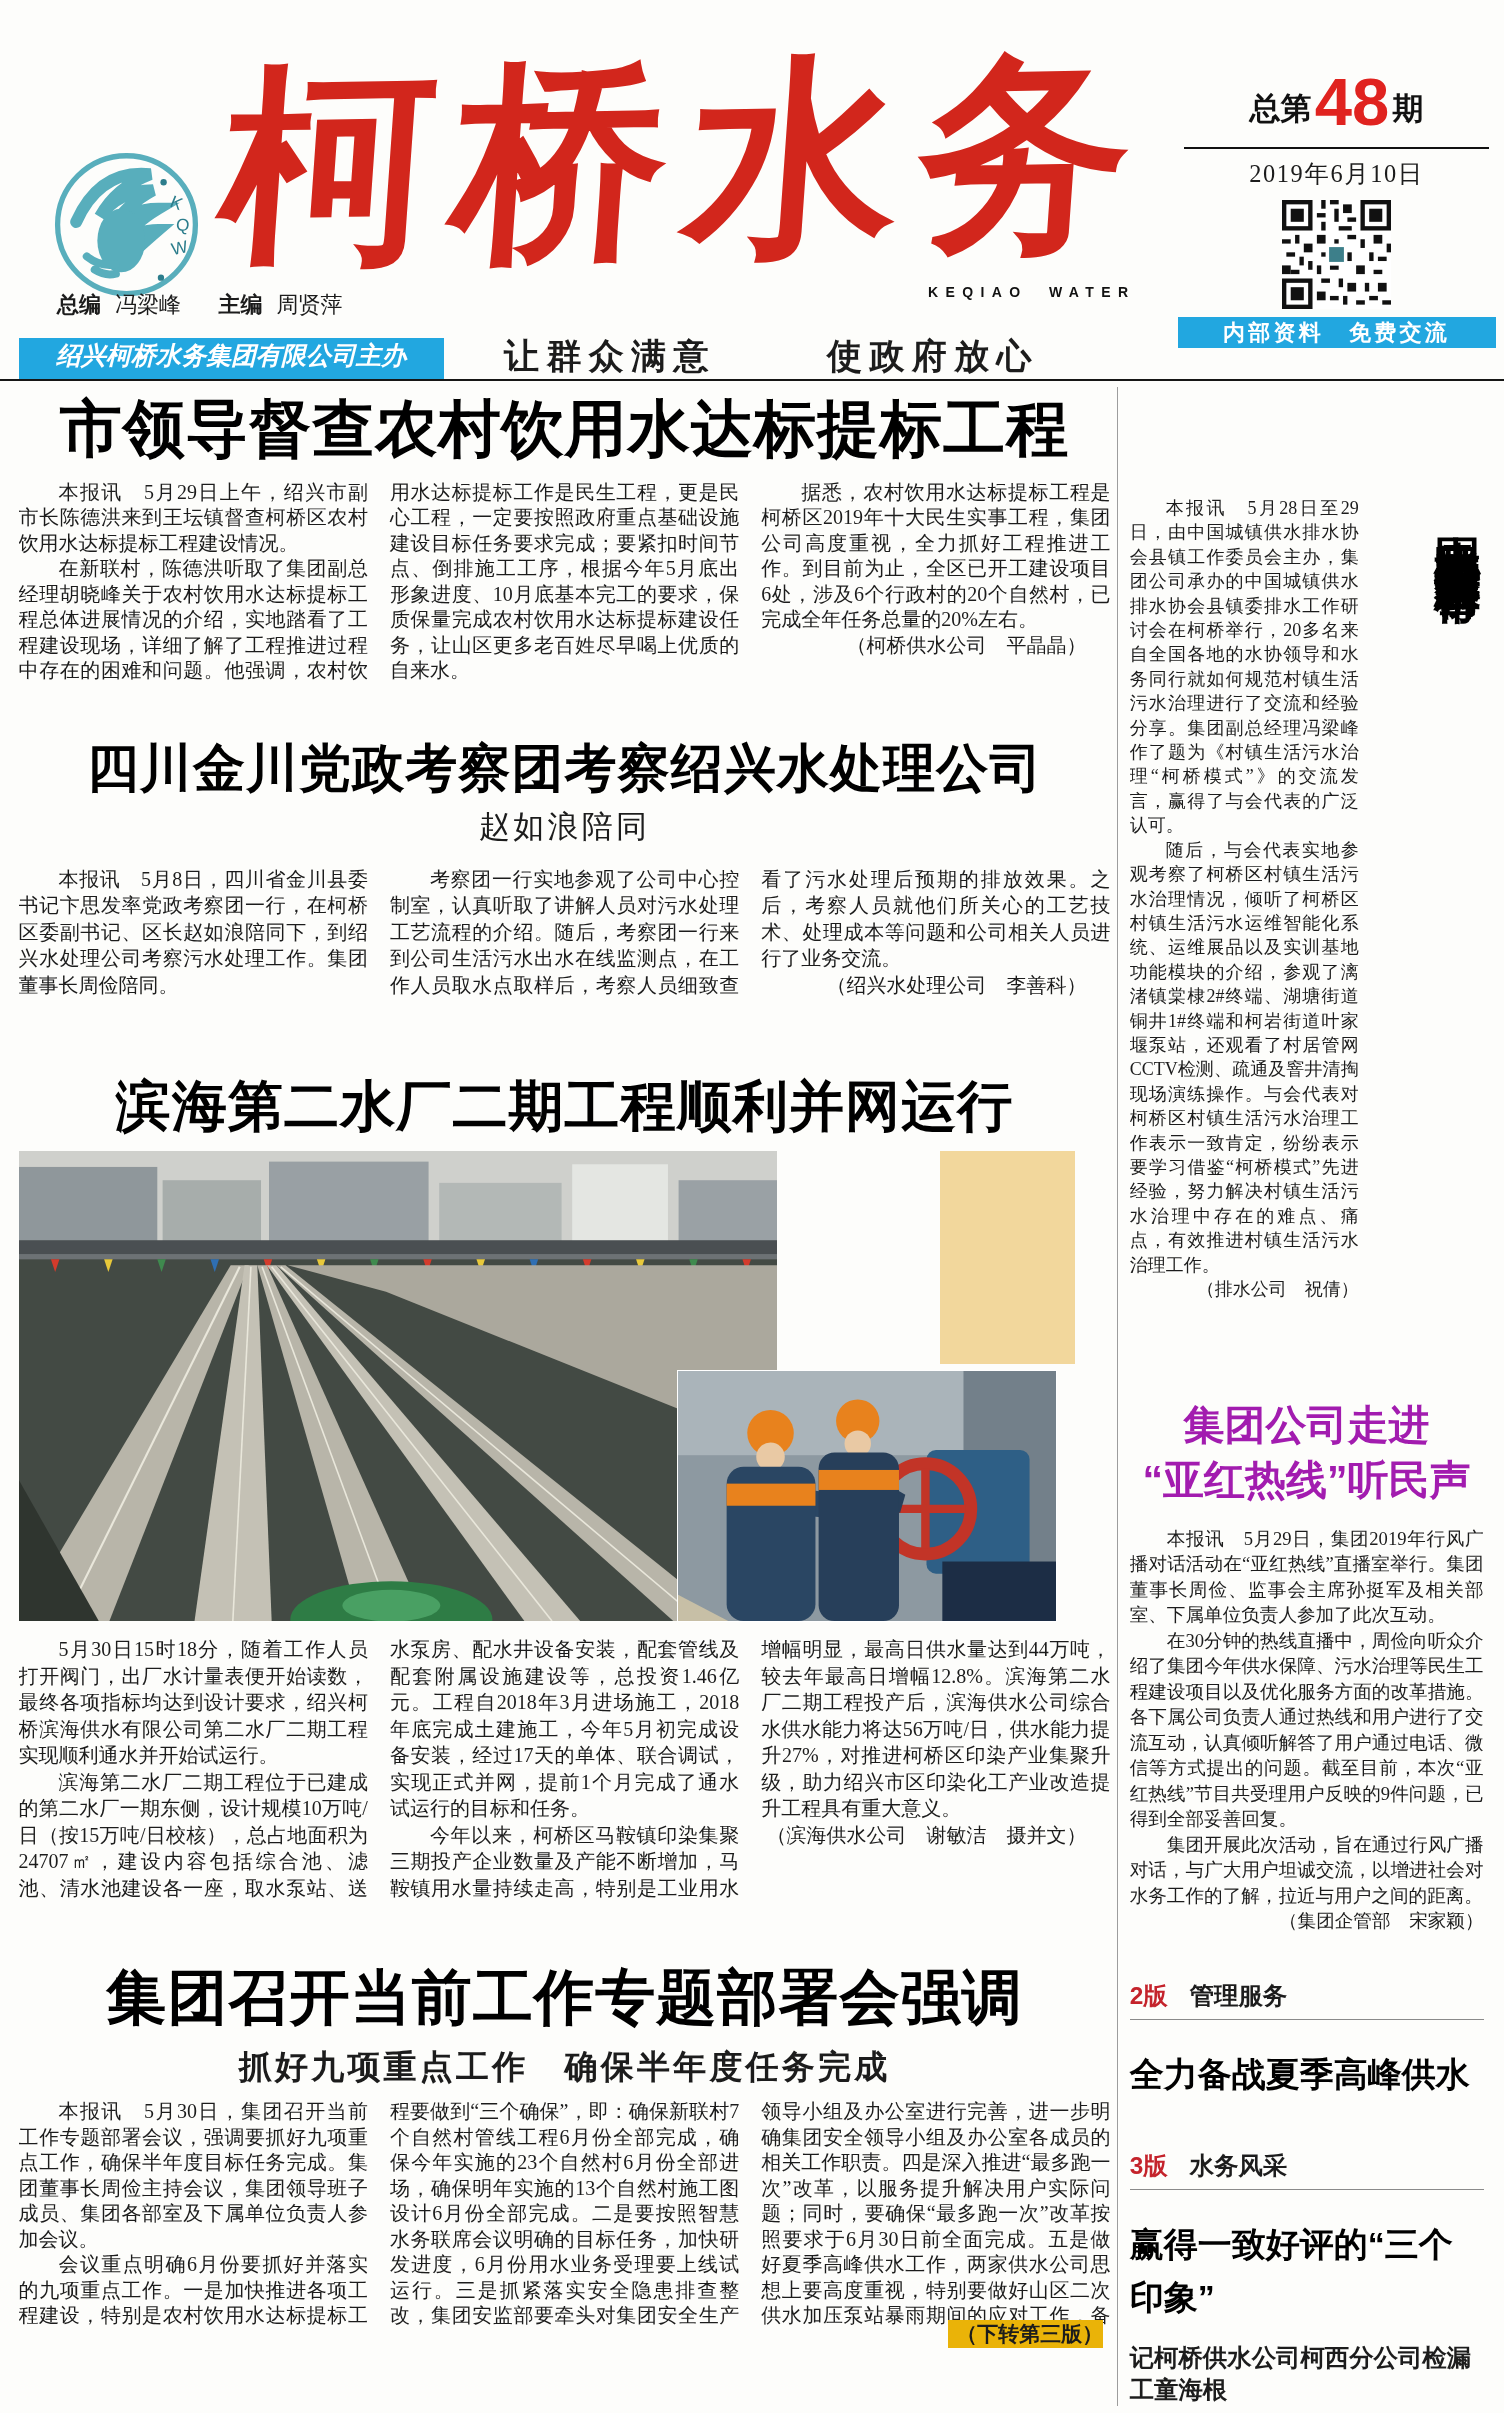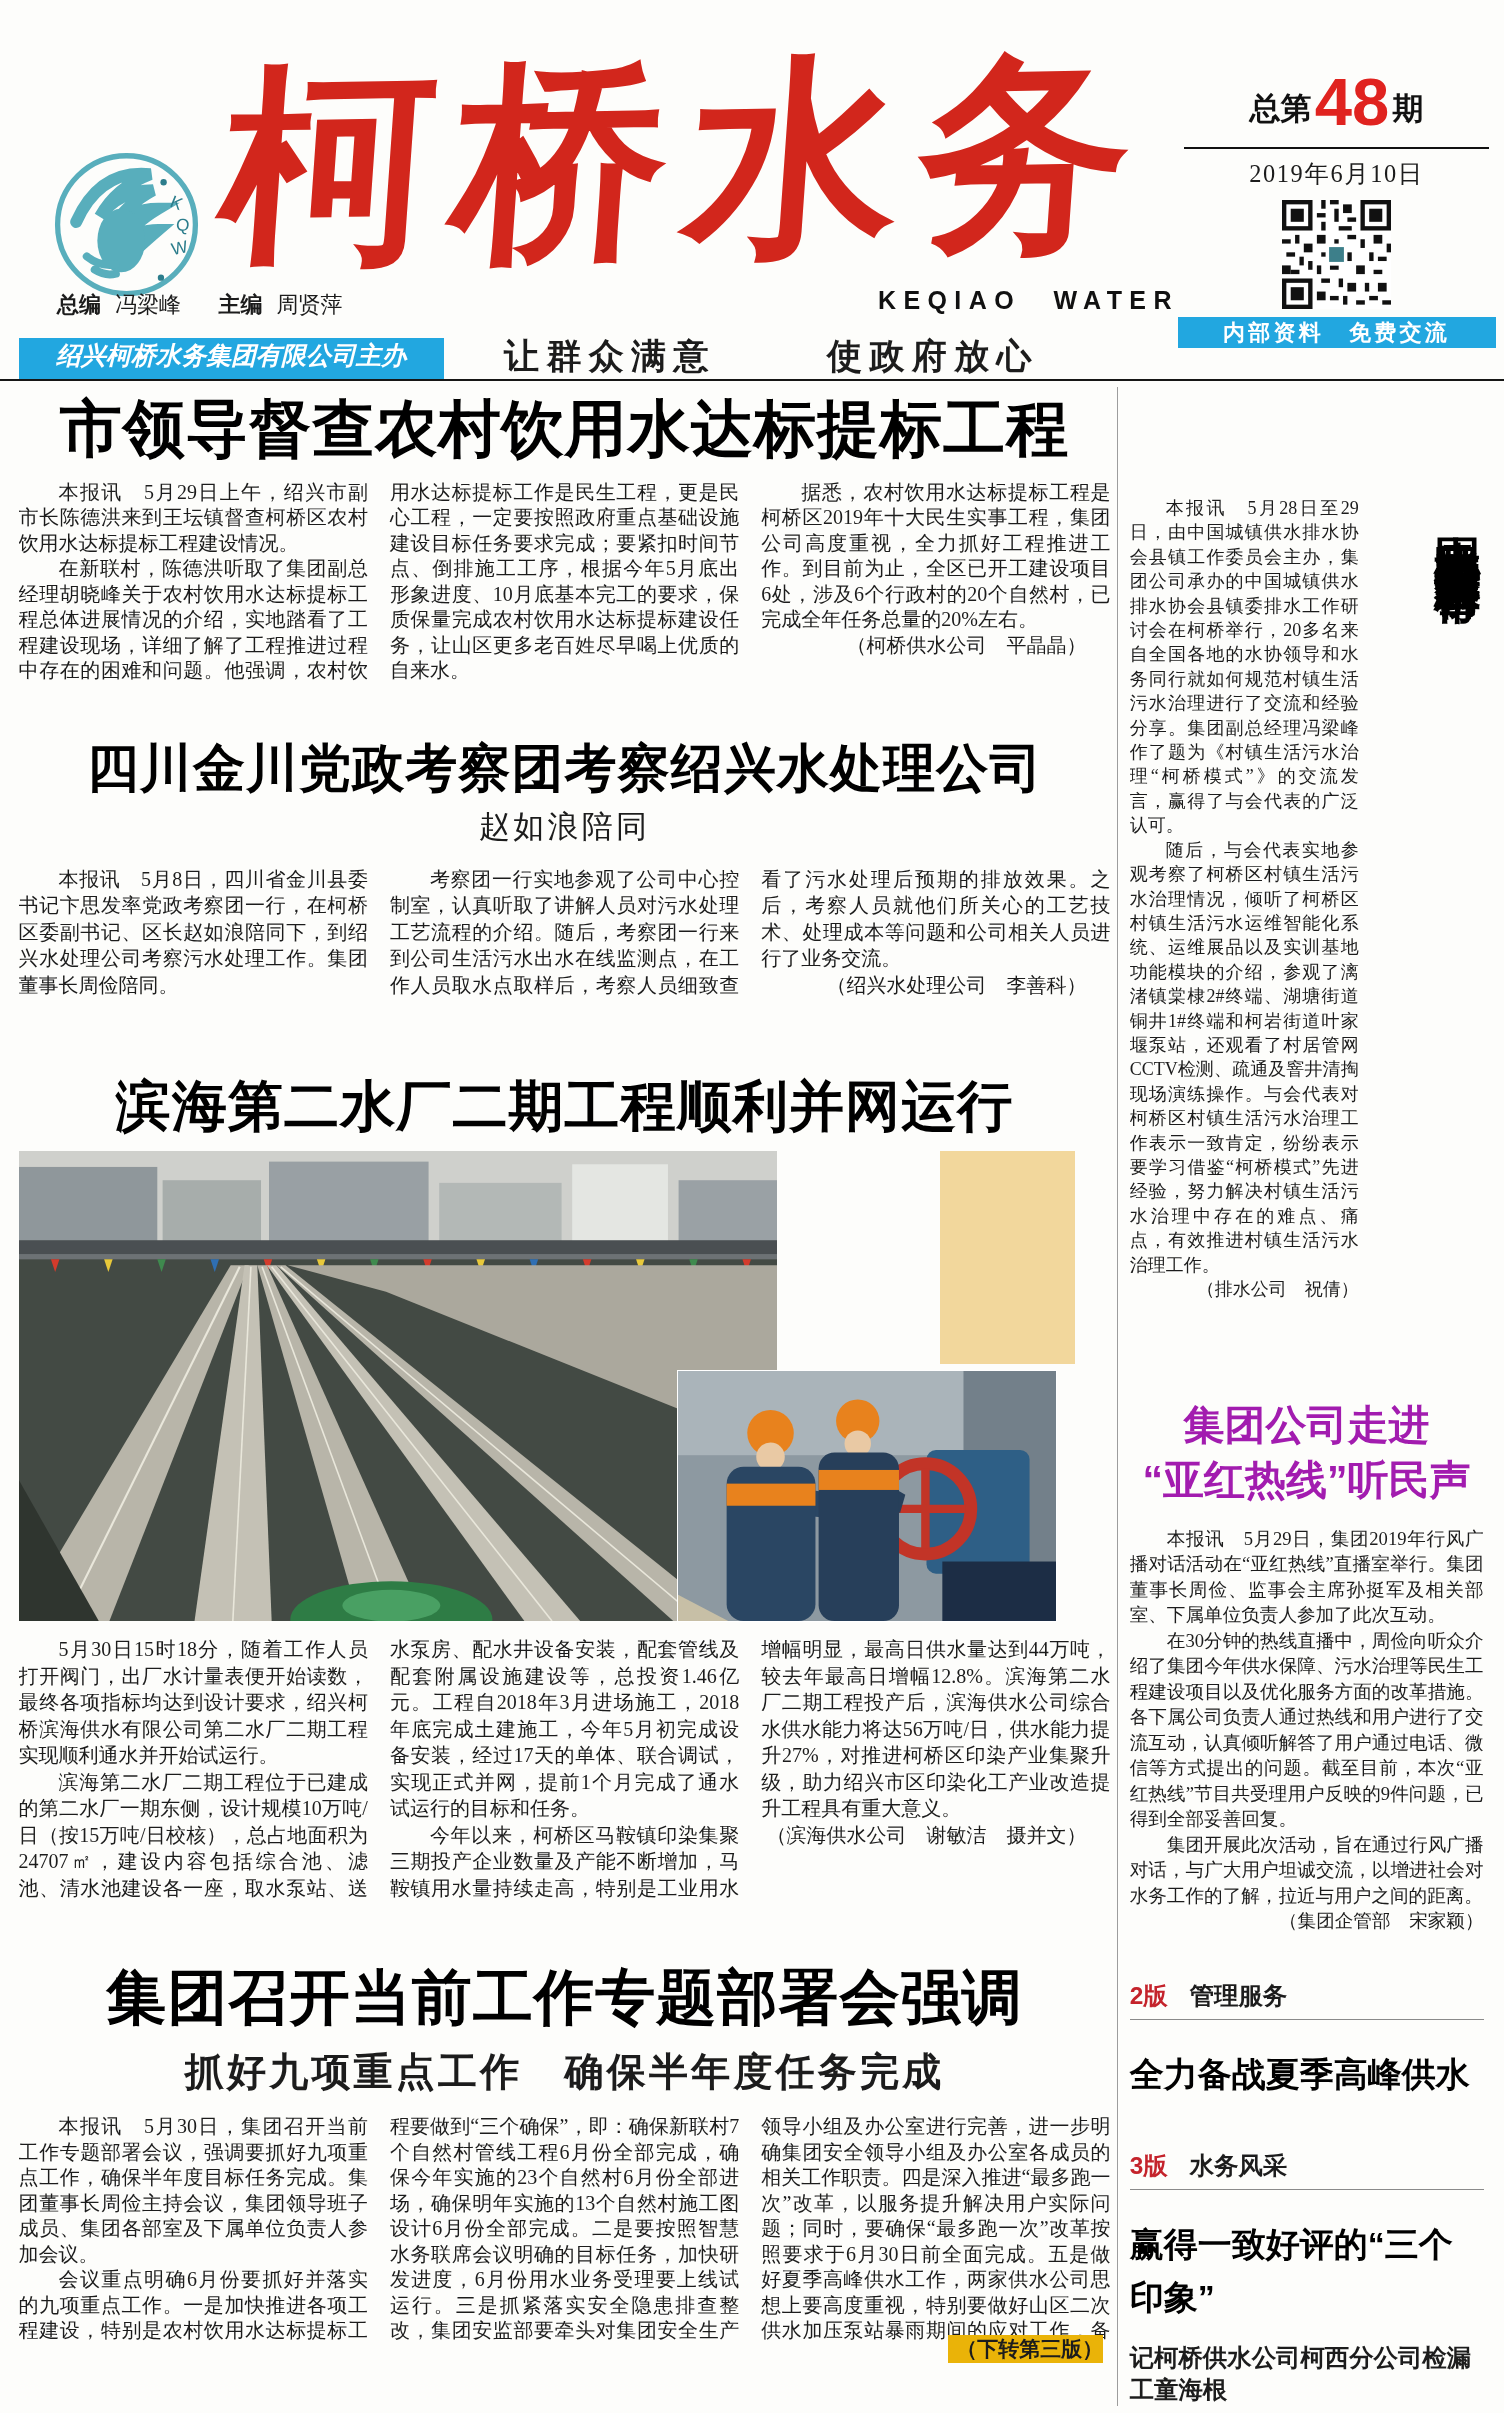--- a/index.html
+++ b/index.html
@@ -4,21 +4,21 @@
 <style>
   html,body{margin:0;padding:0;background:#e9e9e9;}
   .page{position:relative;width:1504px;height:2413px;background:#fdfdfb;overflow:hidden;
         font-family:"Liberation Serif","DejaVu Serif",serif;color:#1c1c1c;}
   
   .masthead{position:absolute;top:0;left:0;width:100%;height:380px;}
   .logo{position:absolute;left:47px;top:121px;width:159px;height:202px;}
   .paper-title{position:absolute;left:223px;top:51px;width:945px;font-size:212px;line-height:1.05;
         font-weight:700;color:#d2261c;letter-spacing:20px;transform:skewX(-5deg) rotate(-1deg);
         font-family:"Liberation Serif","DejaVu Serif",serif;white-space:nowrap;}
-  .paper-title-en{position:absolute;left:878px;top:284px;font-size:25px;font-weight:700;letter-spacing:7.4px;
+  .paper-title-en{position:absolute;left:928px;top:284px;font-size:14px;font-weight:700;letter-spacing:7.4px;
         font-family:"Liberation Sans","DejaVu Sans",sans-serif;color:#111;}
   .editors{position:absolute;left:57px;top:290px;font-size:22px;white-space:nowrap;}
   .editors .lbl{font-family:"Liberation Sans","DejaVu Sans",sans-serif;font-weight:700;margin-right:14px;}
   .editors .nm{margin-right:32px;}
   .issue-box{position:absolute;left:1170px;top:63px;width:333px;text-align:center;}
   .issue-line{font-family:"Liberation Sans","DejaVu Sans",sans-serif;font-weight:700;font-size:31px;color:#111;}
   .issue-num{font-size:67px;color:#e0231f;vertical-align:-6.4px;padding:0 3.2px;font-weight:700;}
   .issue-rule{width:305px;height:2.1px;background:#111;margin:7.4px auto 8.5px;}
   .issue-date{font-size:24.4px;letter-spacing:1.6px;}
   .qr{width:109px;height:109px;margin:9.6px auto 0;}
@@ -35,21 +35,21 @@
   .content{position:absolute;left:18.6px;top:387px;width:1467px;display:flex;}
   .main{width:1092px;}
   .aside{flex:1;margin-left:6.4px;border-left:0.5px solid #9d9d9d;padding:109px 2.1px 0 11.7px;box-sizing:border-box;}
   h1.headline{font-family:"Liberation Sans","DejaVu Sans",sans-serif;font-weight:900;color:#000;
         text-align:center;margin:0;line-height:1.12;letter-spacing:1.1px;}
   .a1 h1{font-size:62px;margin:7.4px 0 16px;}
   .a2 h1{font-size:52px;margin:21px 0 3.2px;}
   .a3 h1{font-size:55px;margin:23px 0 14px;}
   .a4 h1{font-size:60px;margin:30px 0 4.2px;}
   .subtitle{text-align:center;font-size:31px;margin:8.5px 0 18px;letter-spacing:3.2px;}
-  .a4 .subtitle{font-size:39px;font-weight:700;margin:14px 0 15px;}
+  .a4 .subtitle{font-size:33px;font-weight:700;margin:14px 0 9px;}
   .cols{column-count:3;column-gap:22px;text-align:justify;overflow:hidden;}
   .cols p{margin:0;text-indent:2em;}
   .cols .byline{text-align:right;text-indent:0;padding-right:1.2em;}
   .a1 .cols{height:238px;font-size:20px;line-height:25.5px;}
   .a2 .cols{height:187px;font-size:20px;line-height:26.5px;}
   .a3 .cols{height:298px;font-size:20px;line-height:26.5px;}
   .a4 .cols{height:250px;font-size:20px;line-height:25.5px;}
   .a4-body{position:relative;}
   .turn-note{position:absolute;right:7.4px;bottom:1.1px;font-weight:700;font-size:21px;
         font-family:"Liberation Sans","DejaVu Sans",sans-serif;background:#eab308;padding-left:8.5px;}

